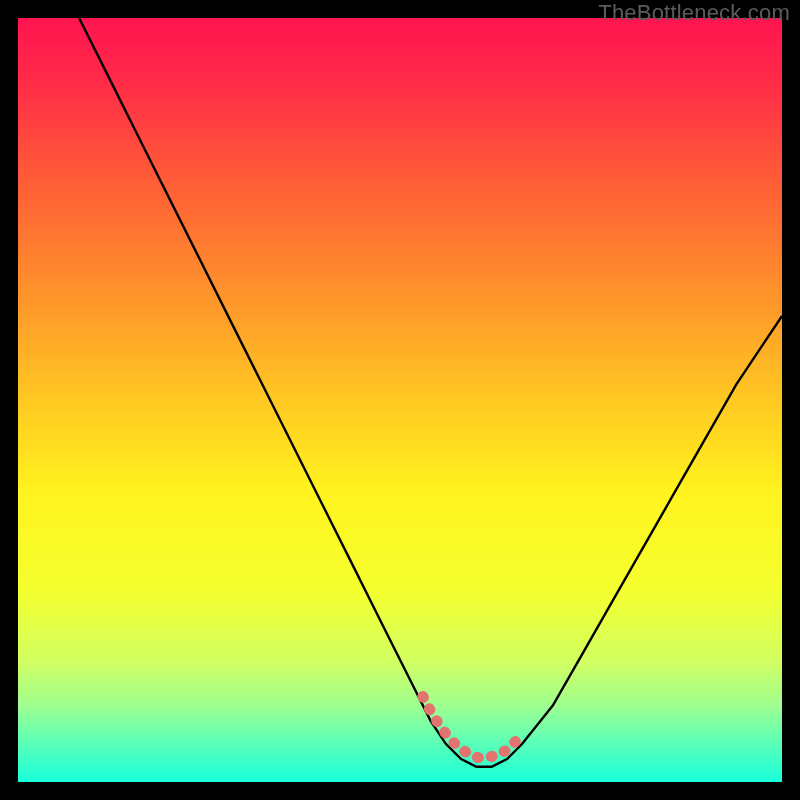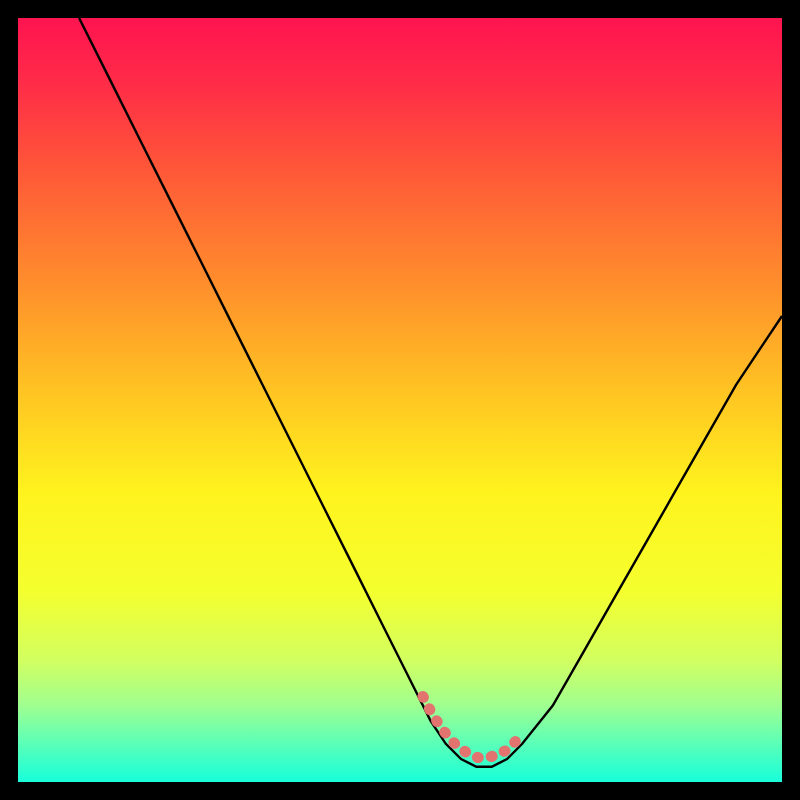--- a/index.html
+++ b/index.html
@@ -64,14 +64,15 @@
       <rect x="0" y="0" width="764" height="764" fill="url(#bg)"></rect>
     </svg>
 
     <svg class="curve" viewBox="0 0 764 764" preserveAspectRatio="none">
       <path id="mainCurve" d="M61.1 0.0 L91.7 61.1 L122.2 122.2 L152.8 183.4 L183.4 244.5 L213.9 305.6 L244.5 366.7 L275.0 427.8 L305.6 489.0 L336.2 550.1 L366.7 611.2 L397.3 672.3 L412.6 702.9 L427.8 725.8 L443.1 741.1 L458.4 748.7 L473.7 748.7 L489.0 741.1 L504.2 725.8 L534.8 687.6 L565.4 634.1 L595.9 580.6 L626.5 527.2 L657.0 473.7 L687.6 420.2 L718.2 366.7 L748.7 320.9 L764.0 298.0" fill="none" stroke="#000000" stroke-width="2.4"></path>
       <path id="accentArc" d="M404.9 678.4 L414.1 696.0 L423.3 709.8 L432.4 721.2 L441.6 730.4 L450.8 735.7 L459.9 739.6 L469.1 739.6 L478.3 737.3 L487.4 732.7 L496.6 724.3 L505.8 714.7" fill="none" stroke="#e3736f" stroke-width="11" stroke-linecap="round" stroke-dasharray="1 13"></path>
     </svg>
 
   </div>
 
+  <div class="watermark">TheBottleneck.com</div>
 
 </div>
 
 </body></html>

